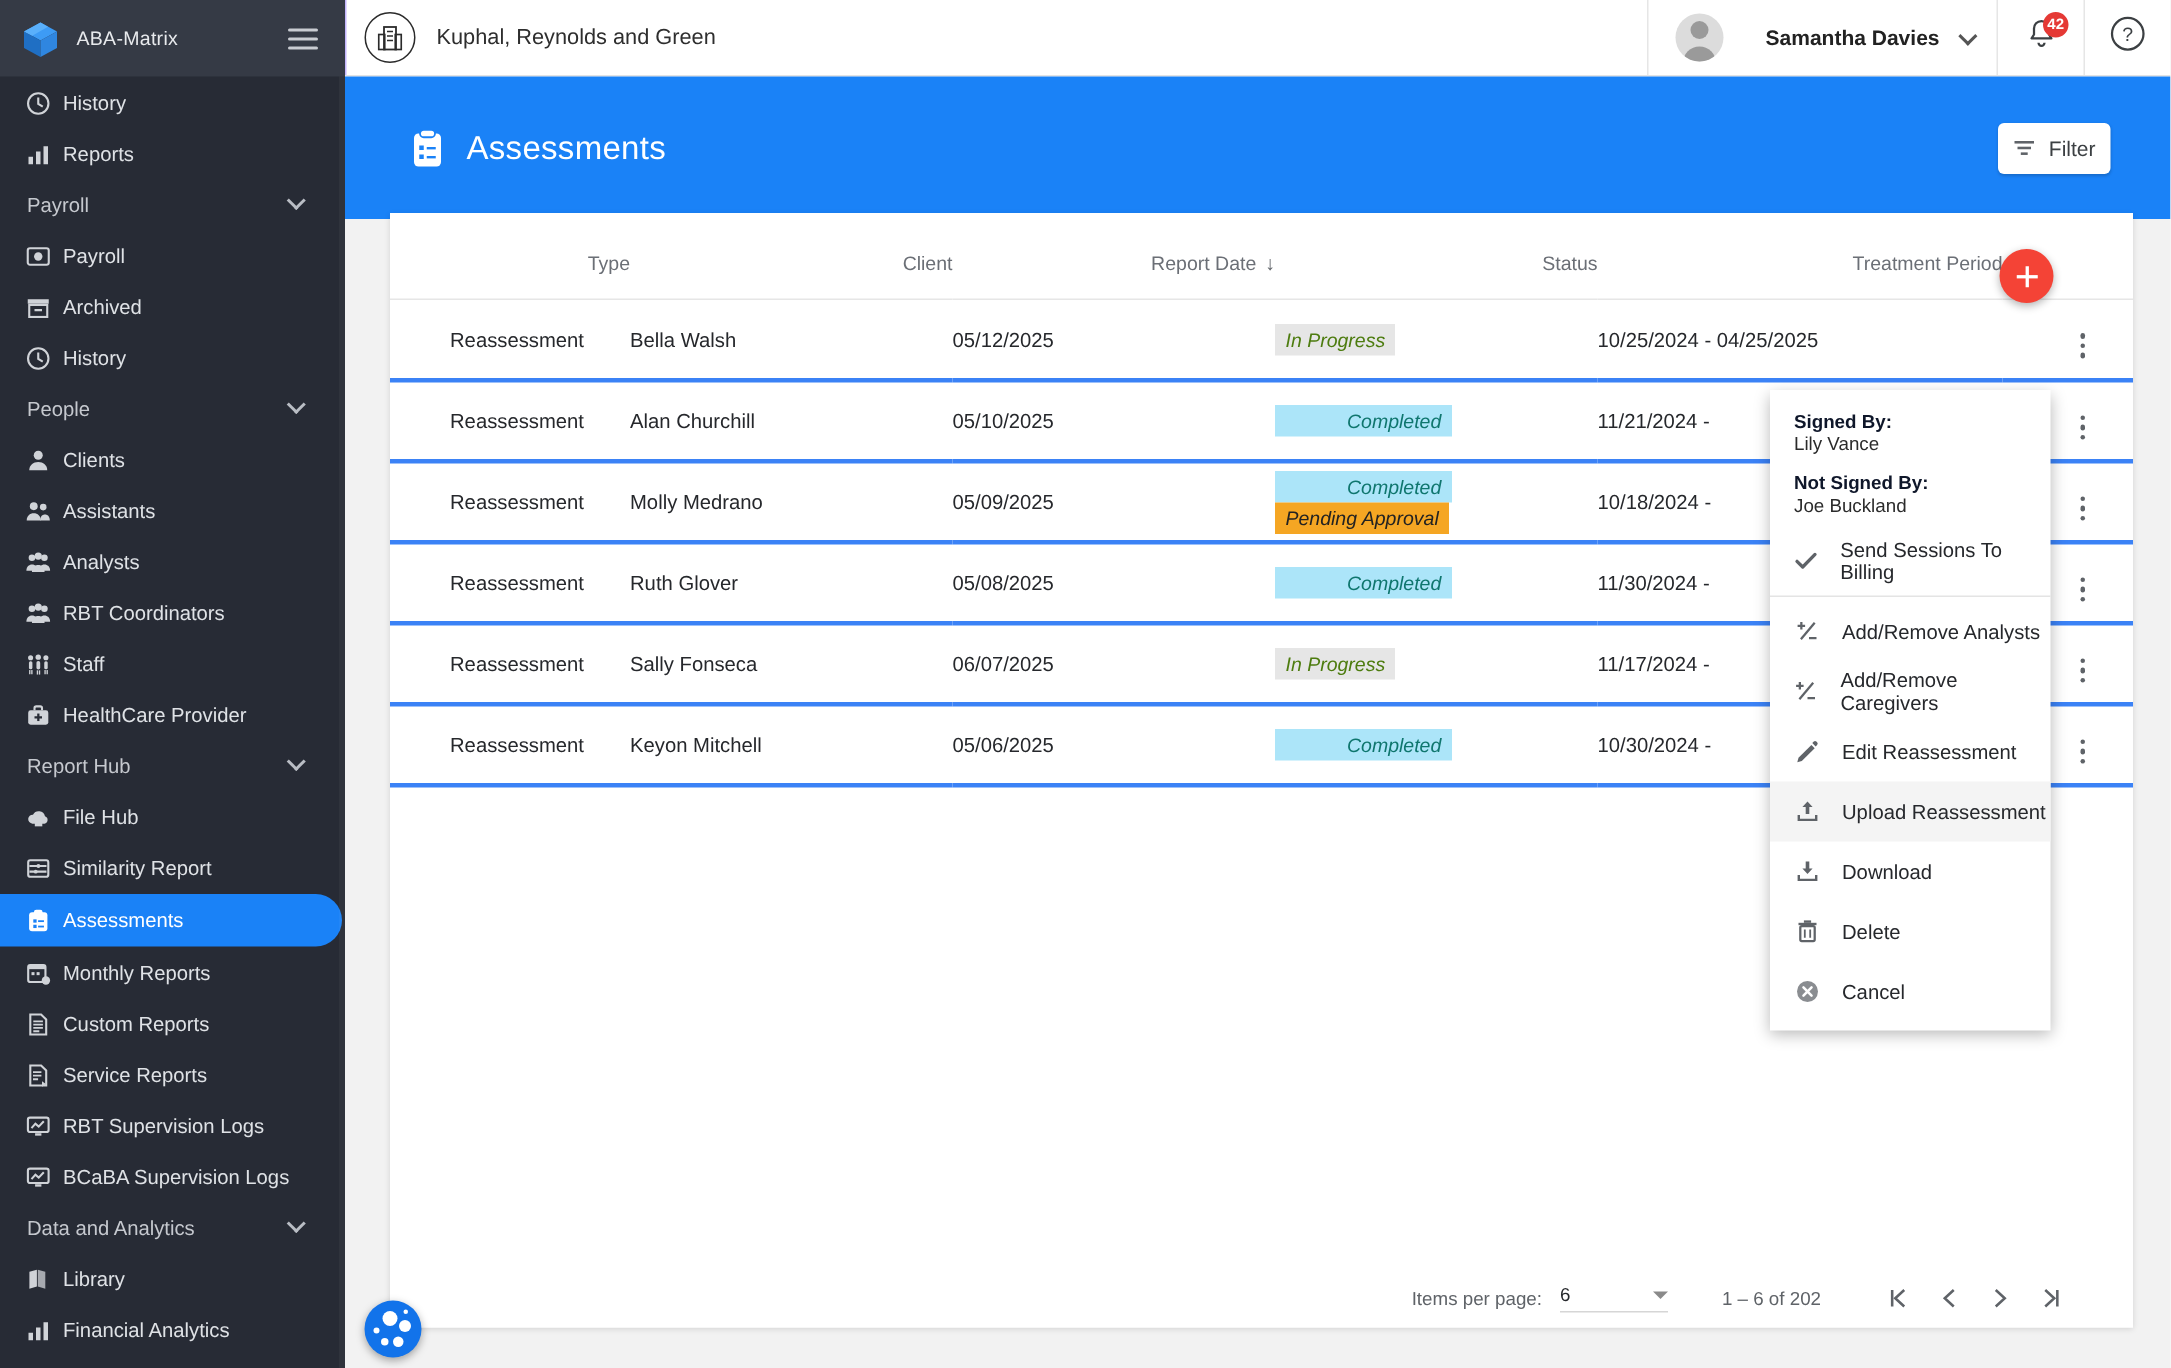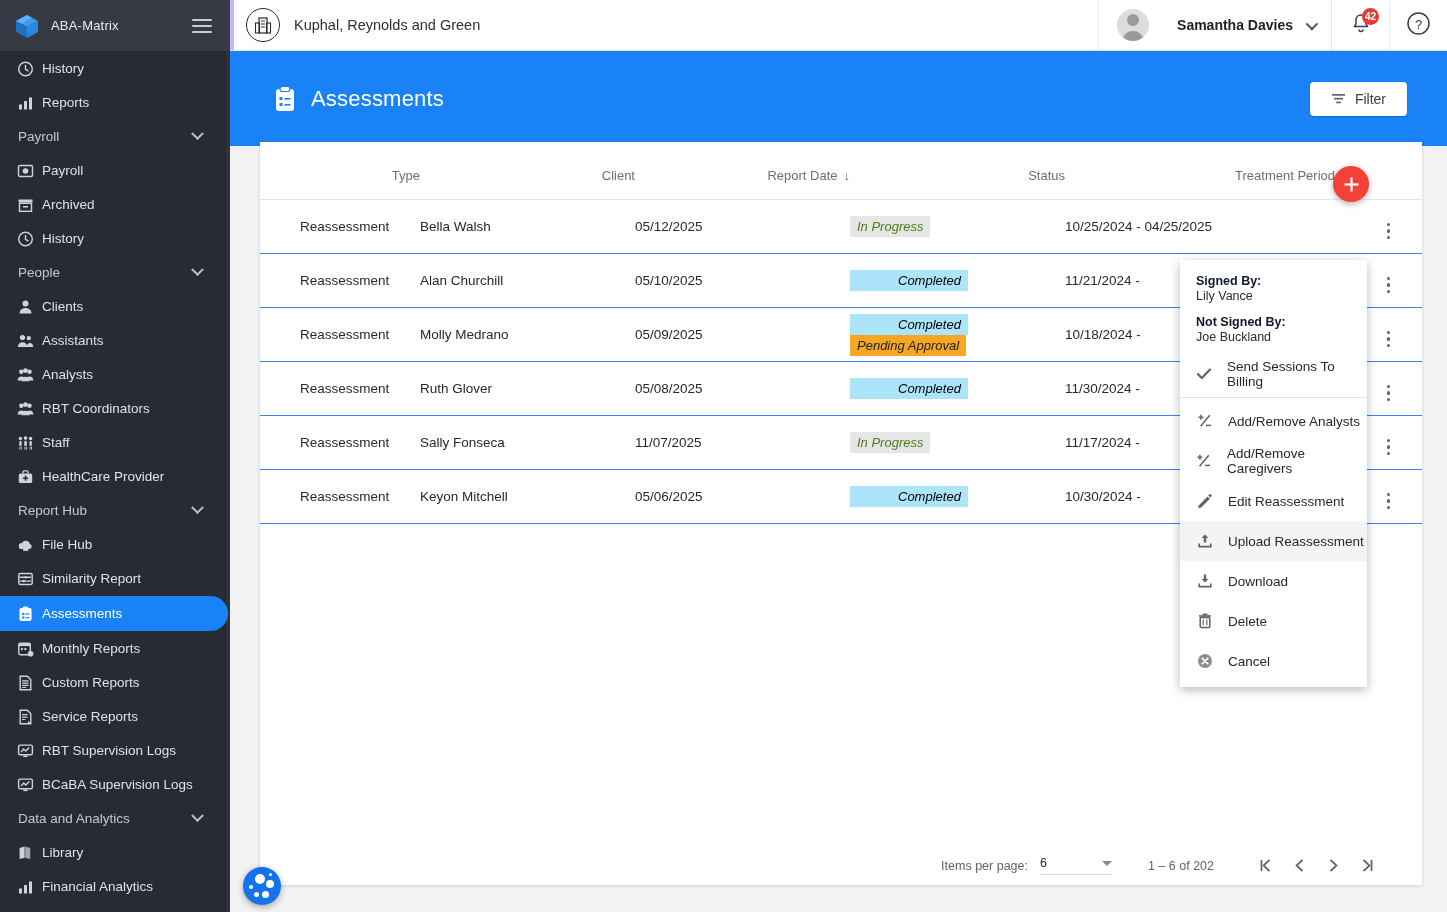--- a/index.html
+++ b/index.html
@@ -76,21 +76,21 @@
   .nav-item .lbl { white-space: nowrap; }
 
   
   #topbar {
     position: absolute; left: 230px; top: 0; width: 1217px; height: 51px;
     background: #ffffff; border-bottom: 1px solid #e3e3e3;
     display: flex; align-items: center;
   }
   #org {
     display: flex; align-items: center; padding-left: 12px; flex: 1 1 auto;
-    border-left: 4px solid #c4b5fd; height: 100%;
+    border-left: 1px solid #c4b5fd; height: 100%;
   }
   #org .org-logo {
     width: 34px; height: 34px; border-radius: 50%;
     border: 1.6px solid #2b2b2b; display:flex; align-items:center; justify-content:center;
     flex: 0 0 auto; overflow: hidden; background:#fff;
   }
   #org .org-name { font-size: 14.5px; color: #2e2e2e; margin-left: 14px; }
   #user-chip {
     display: flex; align-items: center; height: 100%;
     padding: 0 16px 0 18px; border-left: 1px solid #e6e6e6; cursor: pointer;
@@ -136,21 +136,21 @@
   #page-header .ph-inner {
     display:flex; align-items:center; height: 100%;
     padding: 0 40px 0 44px;
   }
   #page-header .ph-icon { width: 22px; height: 26px; flex: 0 0 auto; }
   #page-header .ph-title {
     color:#fff; font-size: 22px; margin-left: 15px; letter-spacing:.2px;
   }
   #filter-btn {
     margin-left: auto; background: #fff; color:#3c4043;
-    border-radius: 4px; height: 34px; padding: 0 21px;
+    border-radius: 4px; height: 34px; padding: 0 10px;
     display:flex; align-items:center; font-size: 14px; cursor:pointer;
     box-shadow: 0 1px 2px rgba(0,0,0,.18);
   }
   #filter-btn .fic { margin-right: 9px; display:flex; }
 
   
   #card {
     position: absolute; left: 260px; top: 142px; width: 1162px; height: 743px;
     background: #fff; box-shadow: 0 1px 4px rgba(0,0,0,.13);
   }
@@ -170,33 +170,33 @@
   table.grid th.c-type { width: 160px; padding-left: 40px; }
   table.grid th.c-client { width: 215px; }
   table.grid th.c-date { width: 215px; }
   table.grid th.c-status { width: 215px; }
   table.grid th.c-period { width: 270px; }
   table.grid th.c-actions { width: auto; }
   table.grid th .sortarrow { margin-left: 6px; color:#5f6368; }
 
   table.grid td {
     font-size: 13.5px; color: #26282c; height: 54px;
-    border-bottom: 1px solid #3b82f6; vertical-align: middle;
+    border-bottom: 3px solid #3b82f6; vertical-align: middle;
   }
   table.grid td.c-type { padding-left: 40px; }
   table.grid td.c-actions { text-align: right; padding-right: 32px; }
   .kebab { display:inline-flex; flex-direction: column; gap:3px; cursor:pointer; }
   .kebab i { width: 3.5px; height: 3.5px; border-radius: 50%; background:#5f6368; display:block; }
 
   .badge-pill {
     display:inline-block; font-style: italic; font-size: 13px;
     padding: 3px 7px; margin-right: 6px;
   }
   .badge-inprogress { background: #e6e6e6; color: #4d7c0f; }
-  .badge-completed { background: #ace5f9; color: #000000; padding-left: 48px; }
+  .badge-completed { background: #ace5f9; color: #0f766e; padding-left: 48px; }
   .badge-pending { background: #f5a623; color: #222; }
 
   
   #paginator {
     position: absolute; left: 260px; top: 846px; width: 1162px; height: 39px;
     display:flex; align-items:center; justify-content:flex-end;
     padding-right: 38px; background:#fff; font-size: 12.5px; color:#5f6368;
   }
   #paginator .ipp-label { margin-right: 12px; }
   #paginator .ipp-select {
@@ -655,21 +655,21 @@
             <td class="c-period">11/30/2024 -</td>
             <td class="c-actions"><span class="kebab">
                 <i></i>
                 <i></i>
                 <i></i>
               </span></td>
           </tr>
           <tr>
             <td class="c-type">Reassessment</td>
             <td class="c-client">Sally Fonseca</td>
-            <td class="c-date">11/07/2025</td>
+            <td class="c-date">06/07/2025</td>
             <td class="c-status"><span class="badge-pill badge-inprogress">In Progress</span></td>
             <td class="c-period">11/17/2024 -</td>
             <td class="c-actions"><span class="kebab">
                 <i></i>
                 <i></i>
                 <i></i>
               </span></td>
           </tr>
           <tr>
             <td class="c-type">Reassessment</td>

